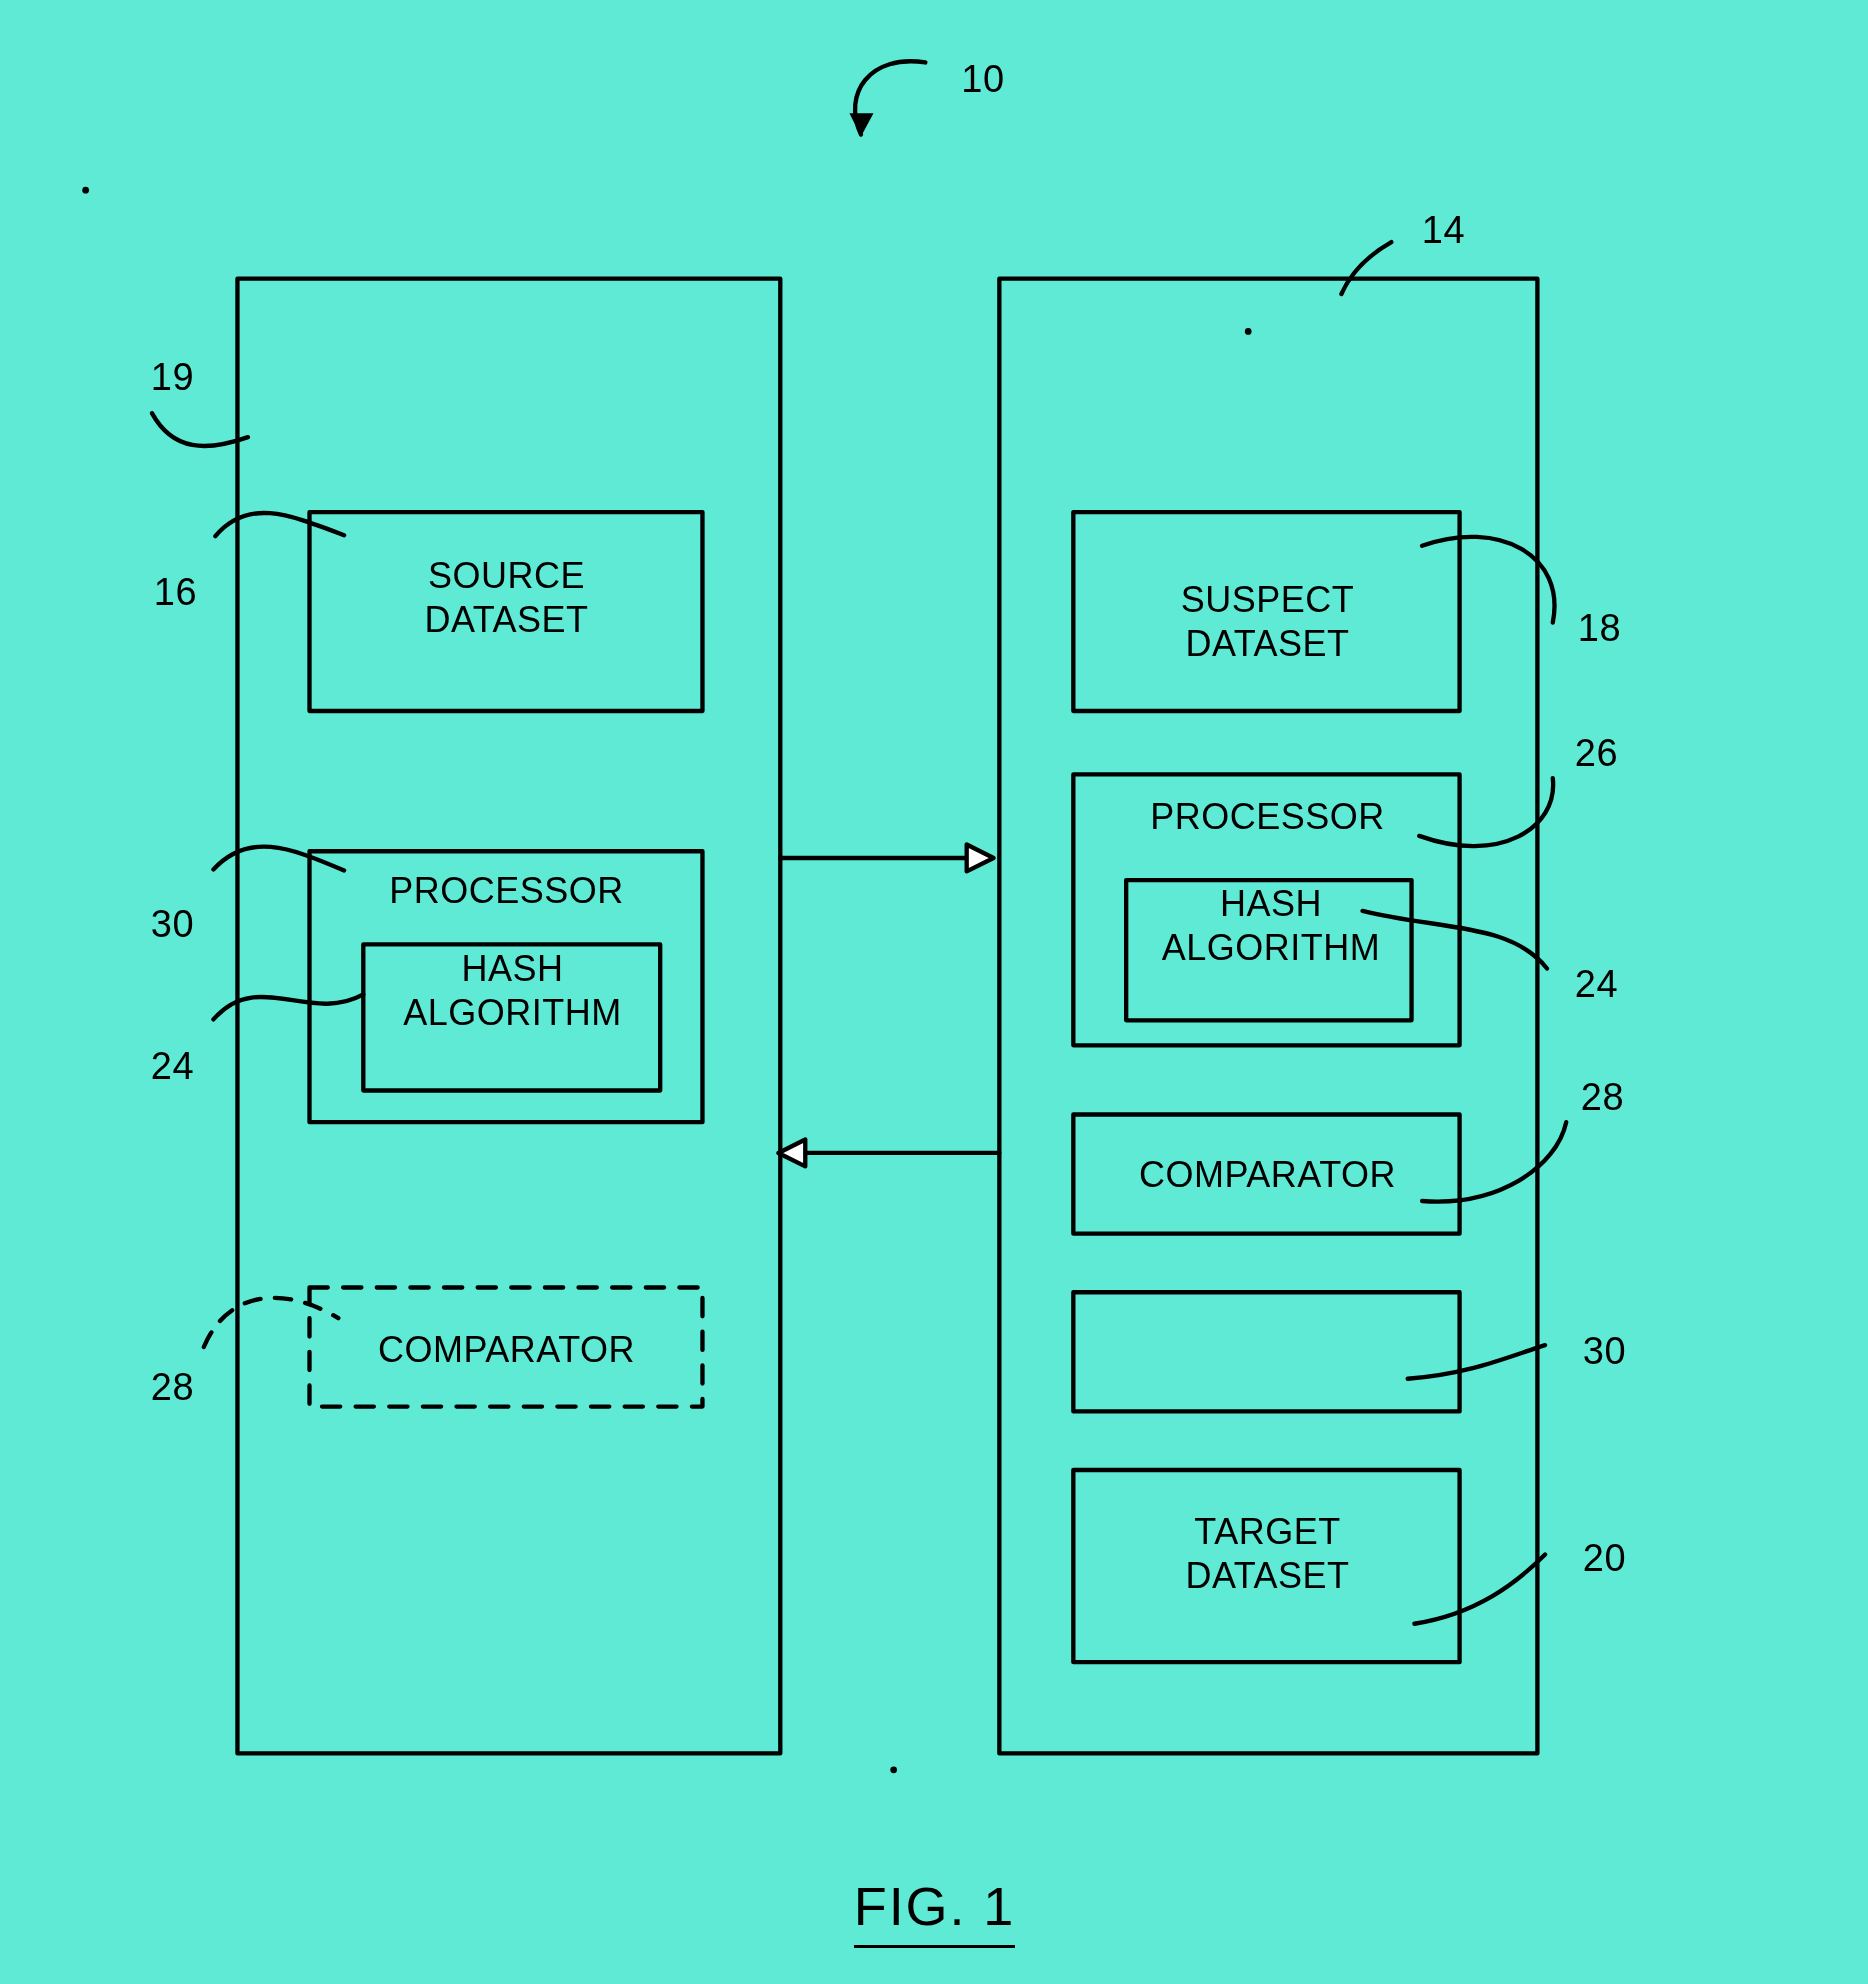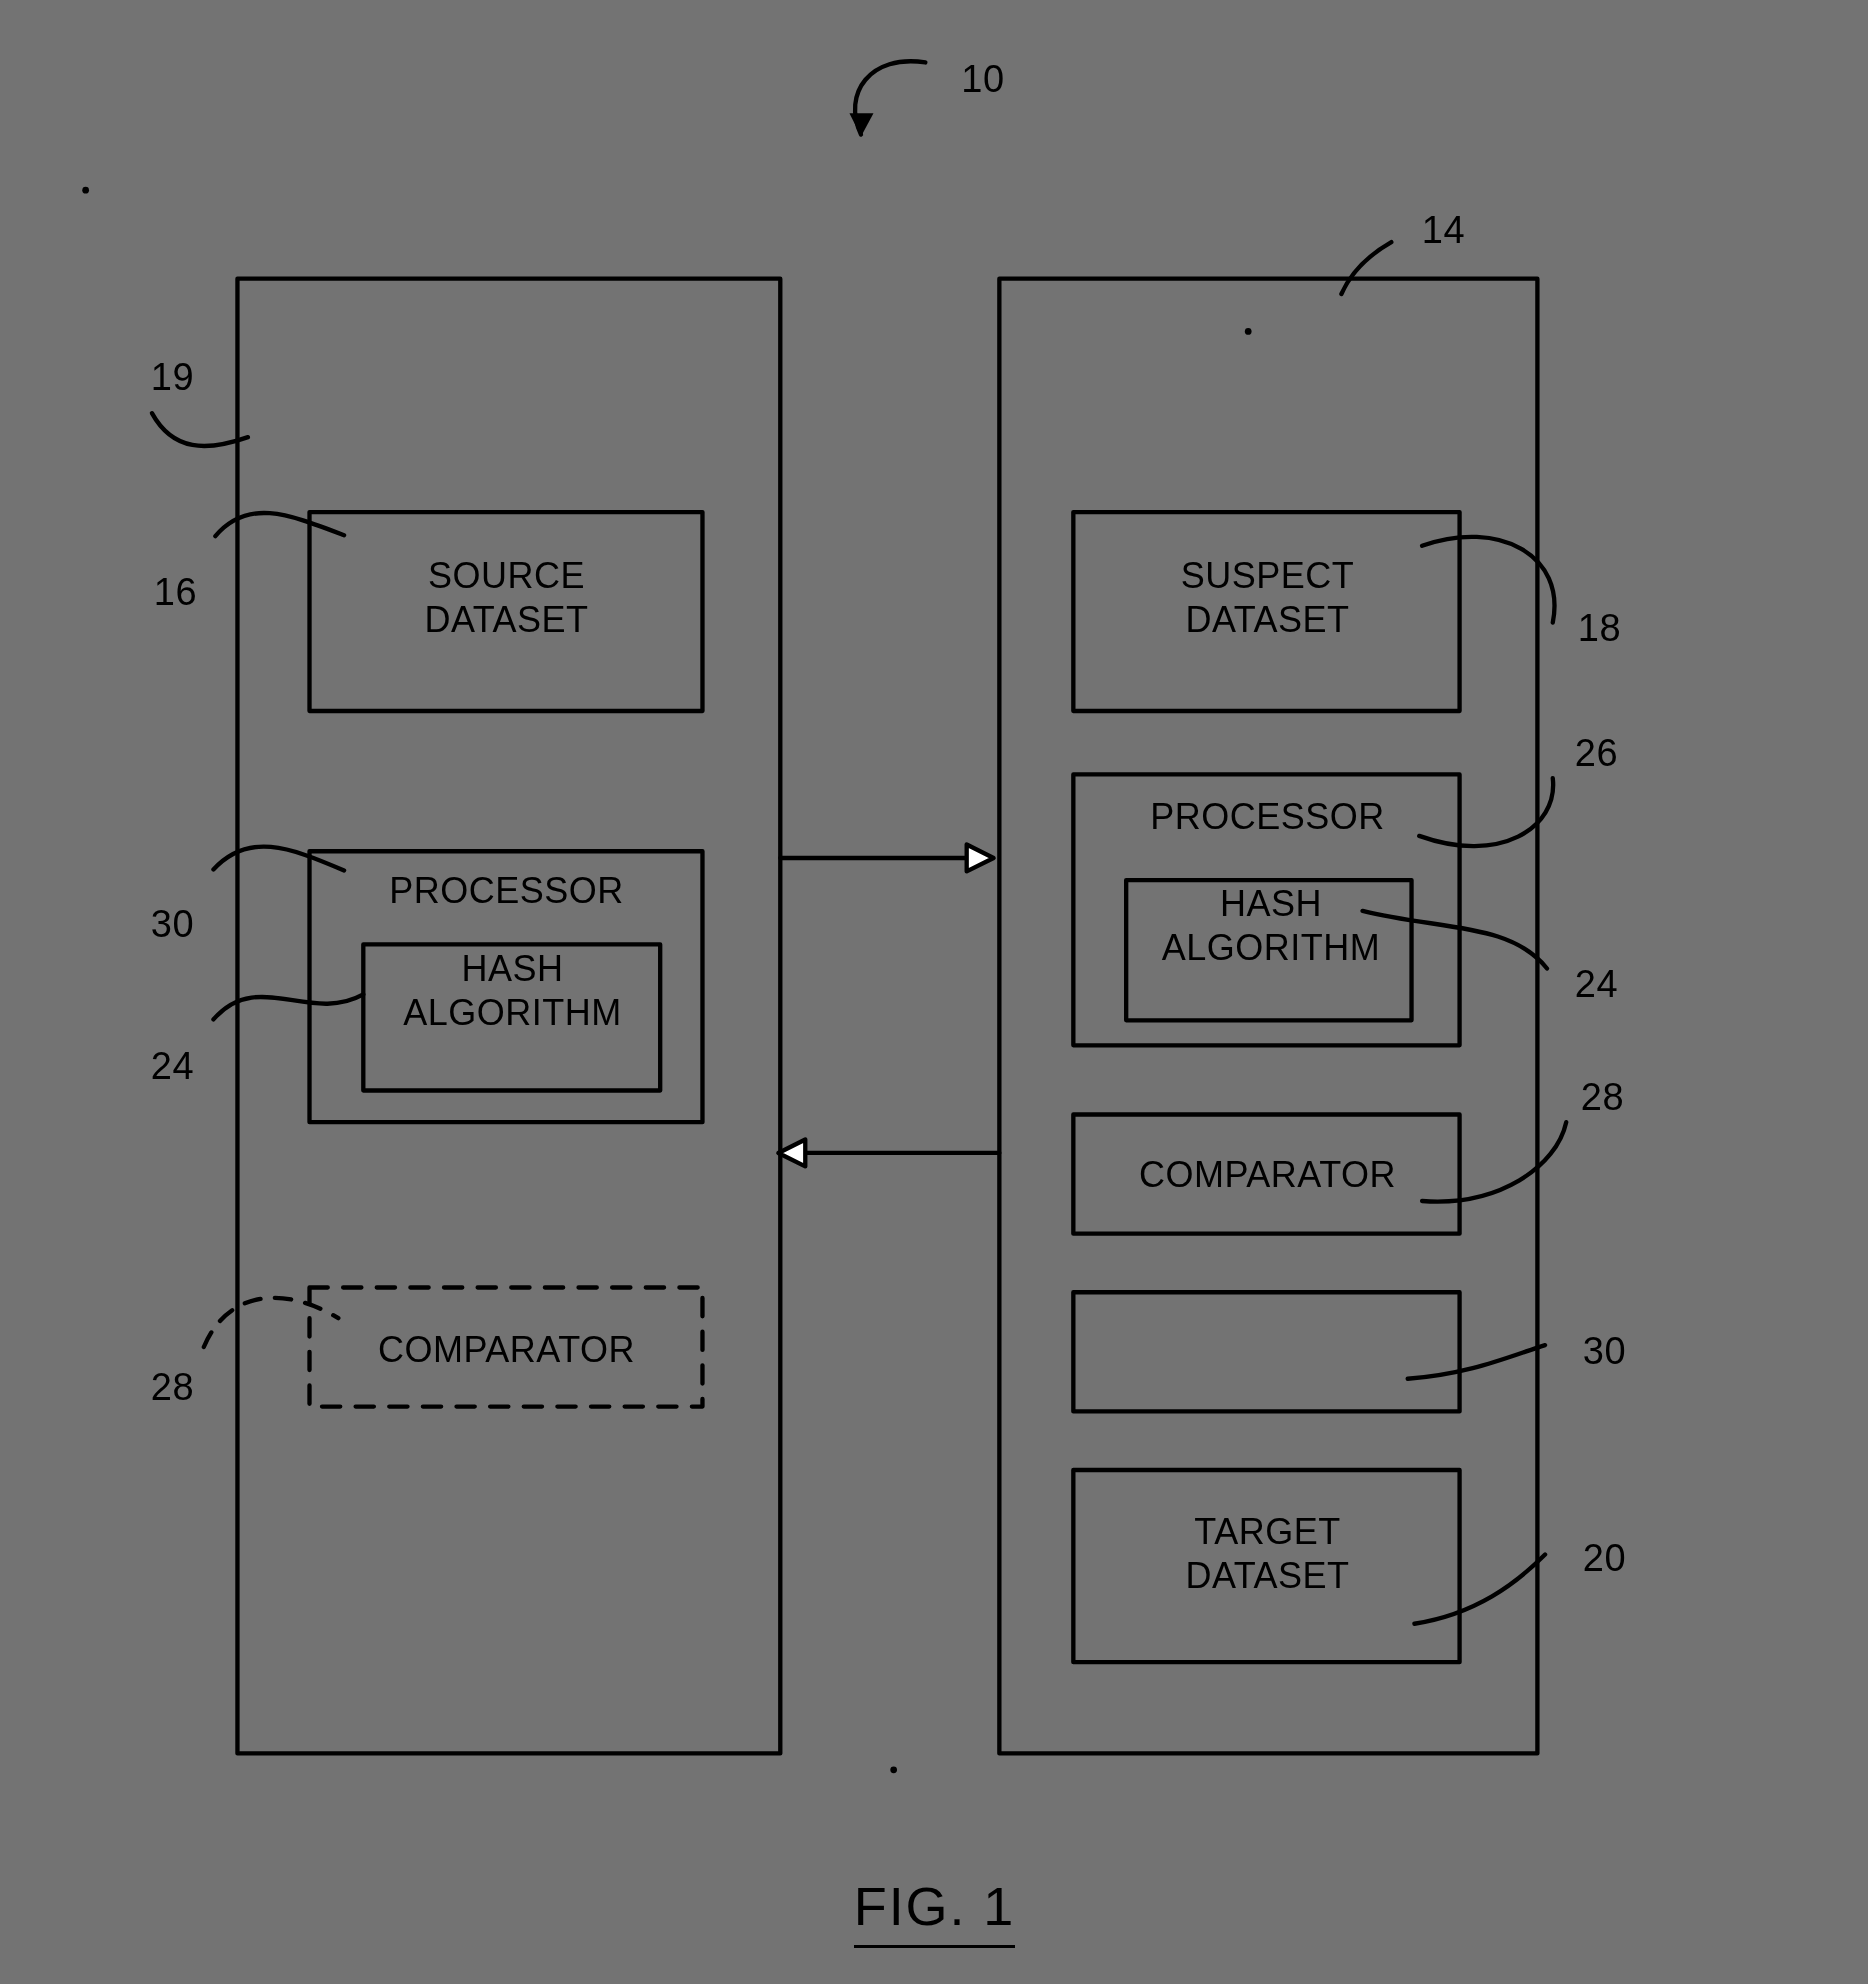--- a/index.html
+++ b/index.html
@@ -8,21 +8,21 @@
     background: #ffffff;
   }
   body {
     font-family: "Liberation Sans", sans-serif;
     color: #000000;
   }
   #page {
     position: relative;
     width: 1869px;
     height: 1985px;
-    background: #737373;
+    background: #5eead4;
     overflow: hidden;
   }
   .svg-layer {
     position: absolute;
     left: 0;
     top: 0;
     width: 1869px;
     height: 1985px;
   }
   .lbl {
@@ -142,21 +142,21 @@
 
   <div class="lbl blocktext" style="left:373px; top:947px; width:279px;">HASH
 ALGORITHM</div>
   <div class="lbl refnum" style="left:134px; top:1043px; width:77px;">24</div>
 
   <div class="lbl blocktext" style="left:329px; top:1328px; width:355px;">COMPARATOR</div>
   <div class="lbl refnum" style="left:134px; top:1364px; width:77px;">28</div>
 
   <div class="lbl refnum" style="left:1405px; top:207px; width:77px;">14</div>
 
-  <div class="lbl blocktext" style="left:1090px; top:554px; width:355px;">SUSPECT
+  <div class="lbl blocktext" style="left:1090px; top:578px; width:355px;">SUSPECT
 DATASET</div>
   <div class="lbl refnum" style="left:1561px; top:605px; width:77px;">18</div>
 
   <div class="lbl blocktext" style="left:1090px; top:795px; width:355px;">PROCESSOR</div>
   <div class="lbl refnum" style="left:1558px; top:730px; width:77px;">26</div>
 
   <div class="lbl blocktext" style="left:1134px; top:882px; width:274px;">HASH
 ALGORITHM</div>
   <div class="lbl refnum" style="left:1558px; top:961px; width:77px;">24</div>
 

